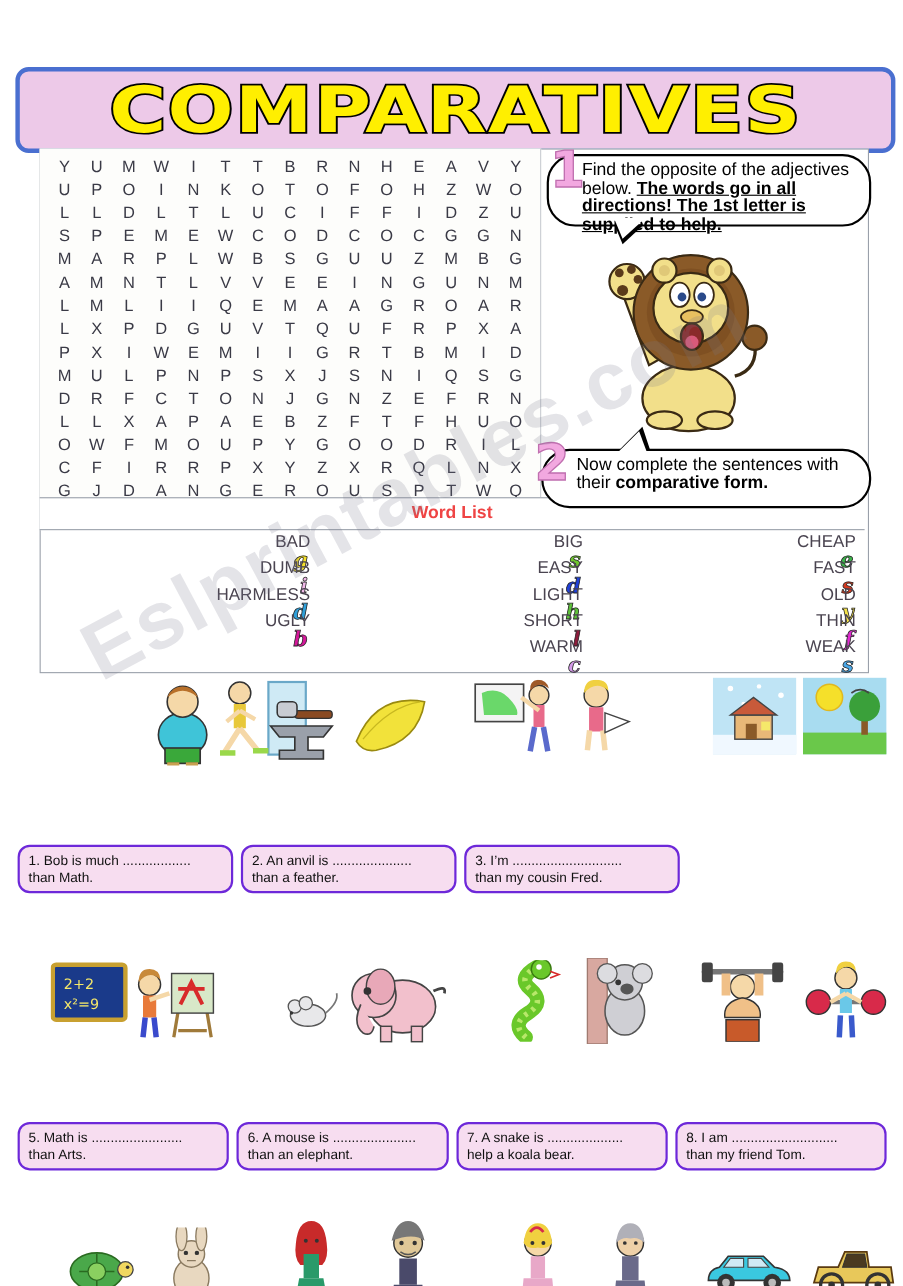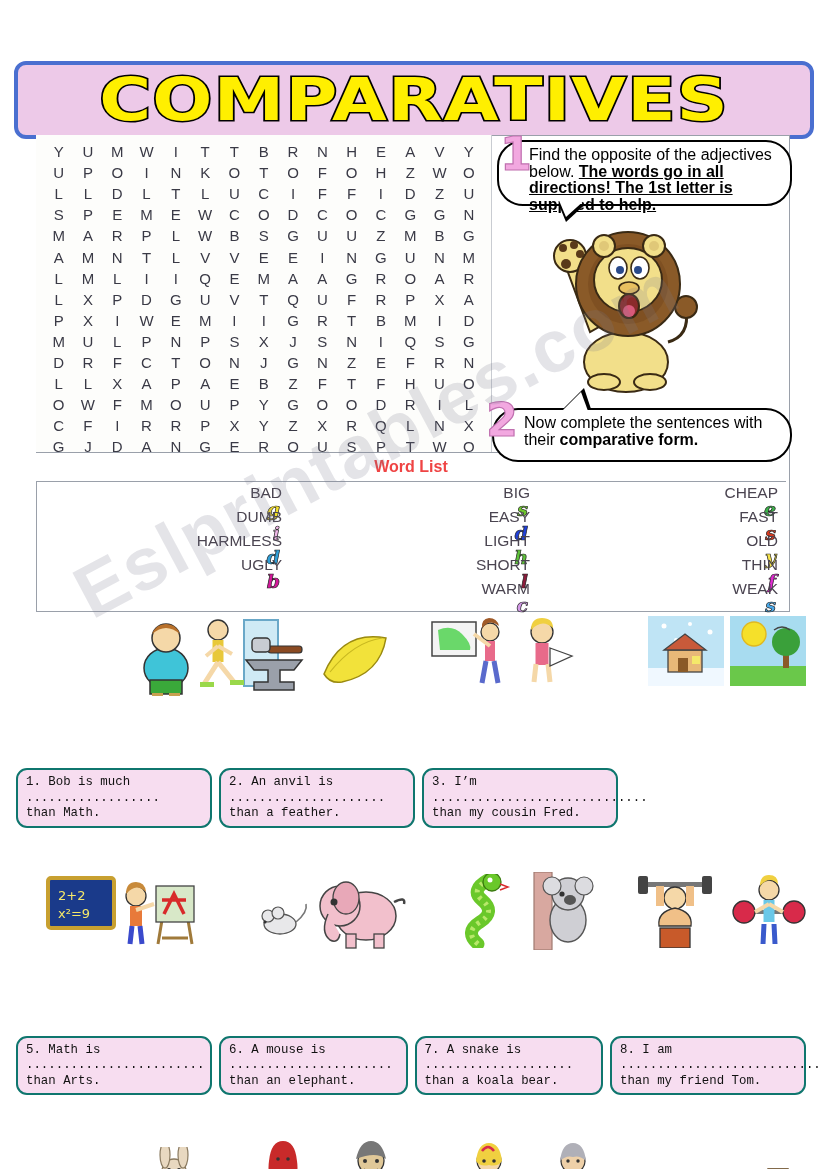--- a/index.html
+++ b/index.html
@@ -69,23 +69,23 @@
   #num-2{left:486px;top:400px;}
 
   
   #lion{position:absolute;left:508px;top:212px;width:195px;height:190px;z-index:15;}
 
   
   .ex-row{position:absolute;left:16px;width:790px;}
   .pic-strip{position:relative;width:790px;}
   .pic-cell{position:absolute;top:0;}
   .sent-strip{position:relative;width:790px;display:flex;gap:7px;}
-  .sent-box{background:#f7ddf0;border:2px solid #0f766e;border-radius:11px;
+  .sent-box{background:#f7ddf0;border:2px solid #6d28d9;border-radius:11px;
     padding:5px 7px 4px 8px;font-size:12.4px;line-height:15.5px;color:#111;
-    box-sizing:border-box;font-family:Liberation Mono, monospace;}
+    box-sizing:border-box;}
   .sb-1{width:196px;}
 
   
   .art{position:absolute;}
   svg{display:block;}
 </style>
 </head>
 <body>
 
 <div id="watermark">
@@ -576,21 +576,21 @@
       </div>
       <div class="sent-box sb-1">
         <div>2. An anvil is .....................</div>
         <div>than a feather.</div>
       </div>
       <div class="sent-box sb-1">
         <div>3. I’m  .............................</div>
         <div>than my cousin Fred.</div>
       </div>
     </div>
-    <div class="ex-row pic-strip" style="top: 734px; height: 78px;">
+    <div class="ex-row pic-strip" style="top: 749px; height: 78px;">
       <div class="pic-cell art" style="left: 30px; top: 4px;">
         <svg width="72" height="72">
           <rect x="2" y="4" width="66" height="50" rx="3" fill="#1a3a8a" stroke="#c8a030" stroke-width="4"></rect>
           <text x="12" y="26" font-size="13" fill="#f5e86a" font-family="DejaVu Sans, sans-serif">2+2</text>
           <text x="12" y="44" font-size="13" fill="#f5e86a" font-family="DejaVu Sans, sans-serif">x²=9</text>
         </svg>
       </div>
       <div class="pic-cell art" style="left: 106px; top: 4px;">
         <svg width="84" height="74">
           <path d="M36 70 l8 -48 M70 70 l-8 -48 M40 64 h26" stroke="#a07a3a" stroke-width="3"></path>
@@ -672,21 +672,21 @@
       <div class="sent-box sb-1">
         <div>5. Math is ........................</div>
         <div>than Arts.</div>
       </div>
       <div class="sent-box sb-1">
         <div>6. A mouse is ......................</div>
         <div>than an elephant.</div>
       </div>
       <div class="sent-box sb-1">
         <div>7. A snake is ....................</div>
-        <div>than a koala bear.</div>
+        <div>help a koala bear.</div>
       </div>
       <div class="sent-box sb-1">
         <div>8. I am ............................</div>
         <div>than my friend Tom.</div>
       </div>
     </div>
     <div class="ex-row pic-strip" style="top: 868px; height: 72px;">
       <div class="pic-cell art" style="left: 36px; top: 20px;">
         <svg width="72" height="52">
           <ellipse cx="36" cy="26" rx="24" ry="17" fill="#4aa84a" stroke="#2a6a20" stroke-width="1.5"></ellipse>

